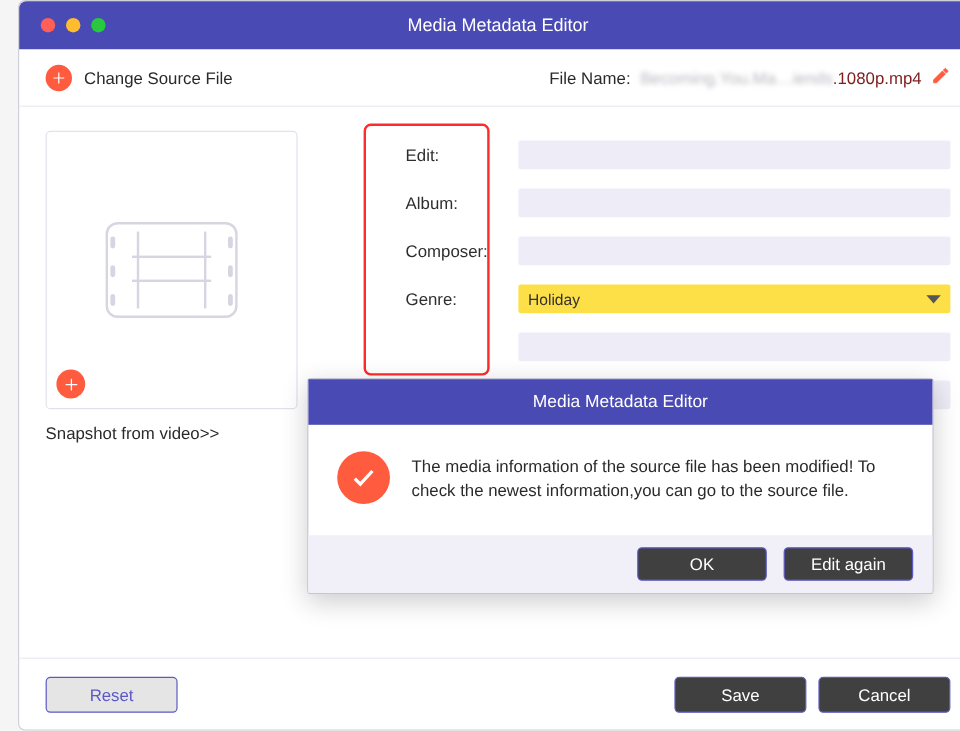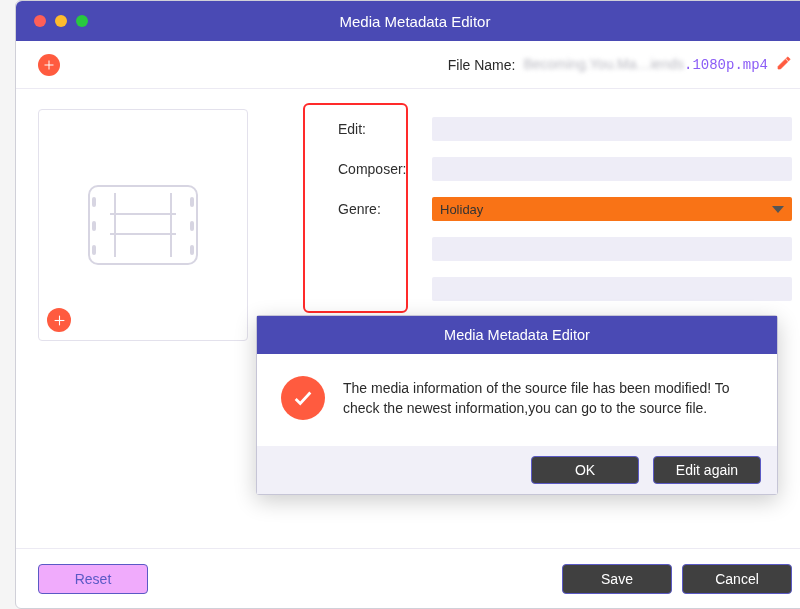--- a/index.html
+++ b/index.html
@@ -48,21 +48,21 @@
     display: flex; align-items: center; justify-content: center;
   }
   .plus-circle svg { width: 12px; height: 12px; fill: #fff; }
   .change-src-label { font-size: 14px; color: #2a2a2a; }
 
   .filename-wrap {
     margin-left: auto; display: flex; align-items: center; gap: 8px;
     font-size: 14px; color: #2a2a2a;
   }
   .filename-obscured { color: #b8b8c0; filter: blur(2px); user-select: none; }
-  .filename-suffix { color: #8b5cf6; font-family: Liberation Mono, monospace; }
+  .filename-suffix { color: #7f1d1d; }
   .edit-icon { color: #ff5b3f; cursor: pointer; }
   .edit-icon svg { width: 16px; height: 16px; stroke: #ff5b3f; fill: #ff5b3f; }
 
   .content {
     flex: 1;
     display: flex;
     padding: 20px 22px 0 22px;
     gap: 90px;
   }
 
@@ -96,36 +96,36 @@
     border: 2px solid #ff2a2a; border-radius: 6px;
     pointer-events:none;
   }
   .field-row { display:flex; align-items:center; height:40px; gap:14px; }
   .field-label { width: 80px; font-size: 14px; color:#2e2e2e; }
   .field-input {
     flex:1; height:24px; background:#eeedf7; border:none; border-radius:2px;
     padding: 0 8px; font-size: 13px; color:#333;
   }
   .field-select {
-    flex:1; height:24px; background:#f97316; border:none; border-radius:2px;
+    flex:1; height:24px; background:#fde047; border:none; border-radius:2px;
     display:flex; align-items:center; justify-content:space-between;
     padding: 0 8px; font-size:13px; color:#333; cursor:pointer;
   }
   .chevron { width:0;height:0;border-left:6px solid transparent;border-right:6px solid transparent;border-top:7px solid #555; }
 
   .footer {
     height: 60px; border-top: 1px solid #eceaf3;
     display:flex; align-items:center; padding: 0 22px; gap:10px;
   }
   .btn {
     height: 30px; border-radius: 4px; font-size: 14px;
     display:flex;align-items:center;justify-content:center; cursor:pointer;
     min-width: 110px;
   }
-  .btn-outline { border: 1.5px solid #5a59c5; color:#5a59c5; background:#f0abfc; }
+  .btn-outline { border: 1.5px solid #5a59c5; color:#5a59c5; background:#e5e5e5; }
   .btn-primary { background:#404040; color:#fff; border:1.5px solid #5a59c5; }
   .footer .spacer { flex:1; }
 
   
   .modal {
     position:absolute; left: 240px; top: 314px; width: 522px;
     background:#fff; border:1px solid #c6c5d6; border-radius:3px;
     box-shadow: 0 6px 22px rgba(0,0,0,.2);
     display:flex; flex-direction:column;
   }
@@ -163,20 +163,21 @@
   </div>
 
   <div class="toolbar">
     <div class="change-src">
       <span class="plus-circle">
         <svg viewBox="0 0 24 24">
             <path d="M11 3h2v18h-2z"></path>
             <path d="M3 11h18v2H3z"></path>
           </svg>
       </span>
+      <span class="change-src-label">Change Source File</span>
     </div>
     <div class="filename-wrap">
       <span>File Name:</span>
       <span>
         <span class="filename-obscured">Becoming.You.Ma…iends</span><span class="filename-suffix">.1080p.mp4</span>
       </span>
       <span class="edit-icon">
         <svg viewBox="0 0 24 24">
             <path d="M3 17.25V21h3.75L17.81 9.94l-3.75-3.75L3 17.25zM20.71 7.04a1 1 0 0 0 0-1.41l-2.34-2.34a1 1 0 0 0-1.41 0l-1.83 1.83 3.75 3.75 1.83-1.83z"></path>
           </svg>
@@ -200,27 +201,32 @@
           <div class="perf" style="right:4px; top:46%"></div>
           <div class="perf" style="right:4px; top:70%"></div>
         </div>
         <div class="thumb-add">
           <svg viewBox="0 0 24 24">
               <path d="M11 3h2v18h-2z"></path>
               <path d="M3 11h18v2H3z"></path>
             </svg>
         </div>
       </div>
+      <div class="snapshot-link">Snapshot from video&gt;&gt;</div>
     </div>
 
     <div class="fields-col">
       <div class="label-outline"></div>
 
       <div class="field-row">
         <div class="field-label">Edit:</div>
+        <input class="field-input" value="" style="">
+      </div>
+      <div class="field-row">
+        <div class="field-label">Album:</div>
         <input class="field-input" value="" style="">
       </div>
       <div class="field-row">
         <div class="field-label">Composer:</div>
         <input class="field-input" value="" style="">
       </div>
       <div class="field-row">
         <div class="field-label">Genre:</div>
         <div class="field-select">
           <span>Holiday</span>

